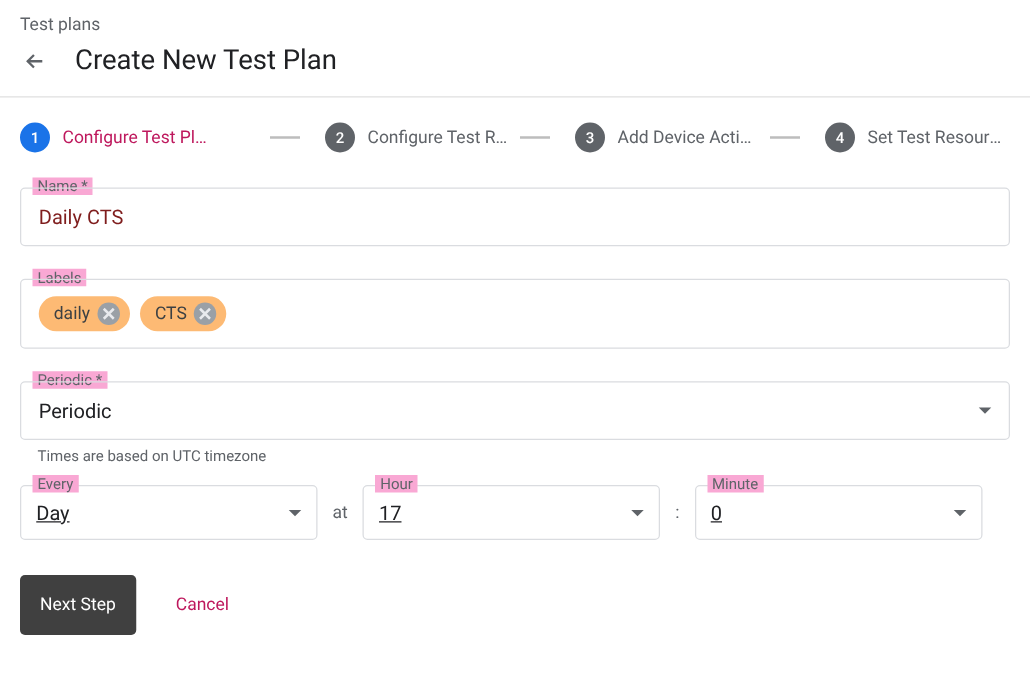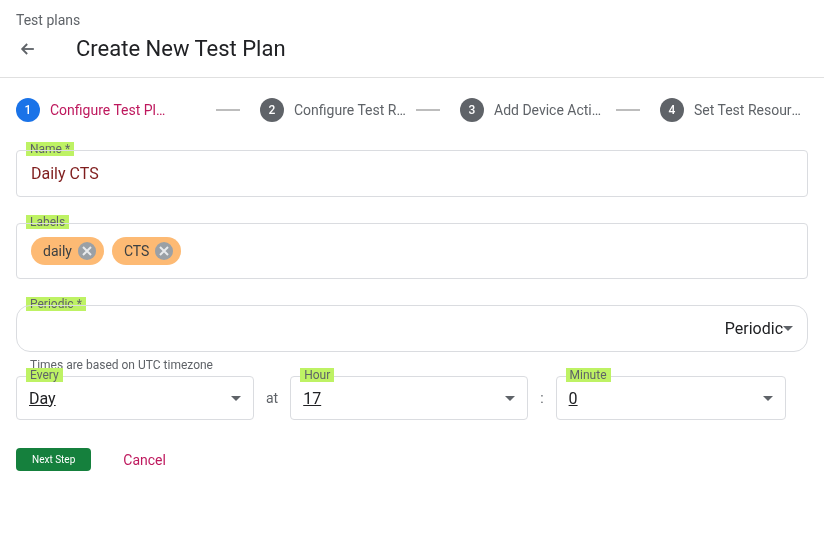--- a/index.html
+++ b/index.html
@@ -1,47 +1,47 @@
 <!DOCTYPE html>
 <html><head>
   <meta charset="utf-8">
   <style>
     * { box-sizing: border-box; margin: 0; padding: 0; }
     body { font-family: Roboto, "Helvetica Neue", Arial, sans-serif; color: #202124; width: 824px; }
     .breadcrumb { padding: 12px 16px 4px; font-size: 14px; color: #5f6368; }
-    .page-header { display: flex; align-items: flex-end; padding: 4px 16px 16px; gap: 36px; }
+    .page-header { display: flex; align-items: flex-end; padding: 4px 16px 16px; gap: 20px; }
     .back-arrow { width: 24px; height: 24px; display:flex; align-items:center; justify-content:center; cursor:pointer; color:#5f6368; }
     .page-title { font-size: 22px; font-weight: 400; color:#202124; }
     .divider { border:none; border-top:1px solid #e0e0e0; }
     .content { padding: 20px 16px 16px; }
     .stepper { display: flex; align-items: center; gap: 8px; margin-bottom: 28px; }
     .step { display: flex; align-items: center; gap: 10px; flex:1; min-width:0; }
     .step-circle { width: 24px; height: 24px; border-radius: 50%; display:flex; align-items:center; justify-content:center; font-size: 12px; color:#fff; flex-shrink:0; font-weight:500; }
     .step.active .step-circle { background:#1a73e8; }
     .step.inactive .step-circle { background:#5f6368; }
     .step-label { font-size: 14px; color:#5f6368; white-space:nowrap; overflow:hidden; text-overflow:ellipsis; }
     .step.active .step-label { color:#be185d; }
     .step-line { width: 24px; height: 1.5px; background:#bdbdbd; flex-shrink:0; margin-right:10px; }
     .field-wrap { position: relative; margin-bottom: 26px; }
     .field { border:1px solid #dadce0; border-radius:4px; padding: 13px 14px; width: 100%; position:relative; min-height: 46px; display:flex; align-items:center; }
-    .field-label { position:absolute; top:-8px; left:10px; background:#bef264; padding:0 4px; font-size: 12px; color:#5f6368; }
+    .field-label { position:absolute; top:-8px; left:10px; background:#f9a8d4; padding:0 4px; font-size: 12px; color:#5f6368; }
     .field-input { border:none; outline:none; font-size:16px; width:100%; color:#7f1d1d; font-family:inherit; }
     .chips-wrap { gap:8px; flex-wrap:wrap; }
     .chip { display:inline-flex; align-items:center; background:#fdba74; border-radius:16px; padding:5px 8px 5px 12px; gap:6px; font-size:14px; color:#3c4043; }
     .chip-x { width:18px; height:18px; border-radius:50%; background:#9aa0a6; display:flex; align-items:center; justify-content:center; color:#e8eaed; cursor:pointer; }
-    .select-field { justify-content:flex-end; cursor:pointer;border-radius:14px; }
+    .select-field { justify-content:space-between; cursor:pointer; }
     .dropdown-arrow { border-left:5px solid transparent; border-right:5px solid transparent; border-top:5px solid #5f6368; }
-    .hint { font-size:12px; color:#5f6368; padding-left: 14px; margin-top:-20px; margin-bottom:4px; }
+    .hint { font-size:12px; color:#5f6368; padding-left: 14px; margin-top:-20px; margin-bottom:16px; }
     .schedule-row { display:flex; align-items:center; gap:12px; }
     .small-select-wrap { position:relative; }
     .small-select { border:1px solid #dadce0; border-radius:4px; padding:11px 12px; min-height:44px; display:flex; align-items:center; justify-content:space-between; cursor:pointer;text-decoration:underline; }
     .small-select-wrap .field-label { top:-8px; left:10px; }
     .sep { font-size:14px; color:#5f6368; }
     .actions { display:flex; gap:32px; align-items:center; margin-top: 28px; }
-    .btn-primary { background:#15803d; color:#fff; border:none; border-radius:4px; padding:6px 16px; font-size:10px; cursor:pointer; font-family:inherit; }
+    .btn-primary { background:#404040; color:#fff; border:none; border-radius:4px; padding:16px 16px; font-size:14px; cursor:pointer; font-family:inherit; }
     .btn-text { background:none; border:none; color:#be185d; font-size:14px; cursor:pointer; font-family:inherit; }
     .w205 { width:238px; }
     .w200 { width:230px; }
     .val { font-size:16px; color:#202124; }
   </style>
 </head>
 <body>
 
 <div class="breadcrumb">Test plans</div>
 

